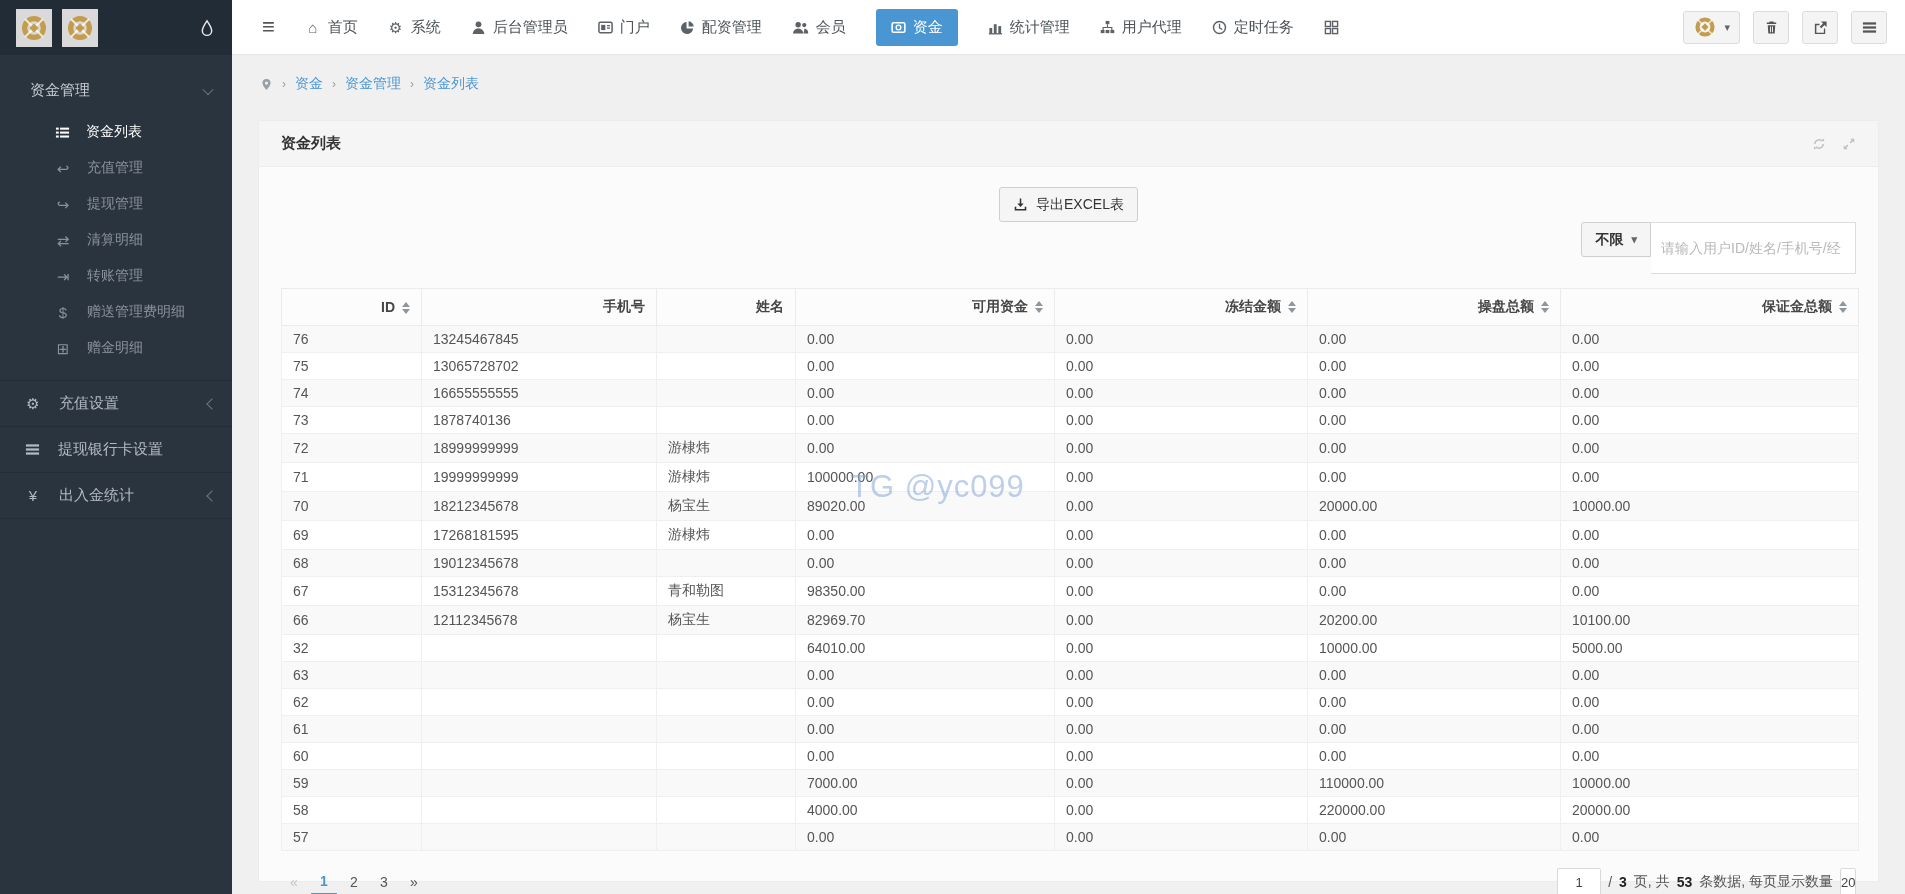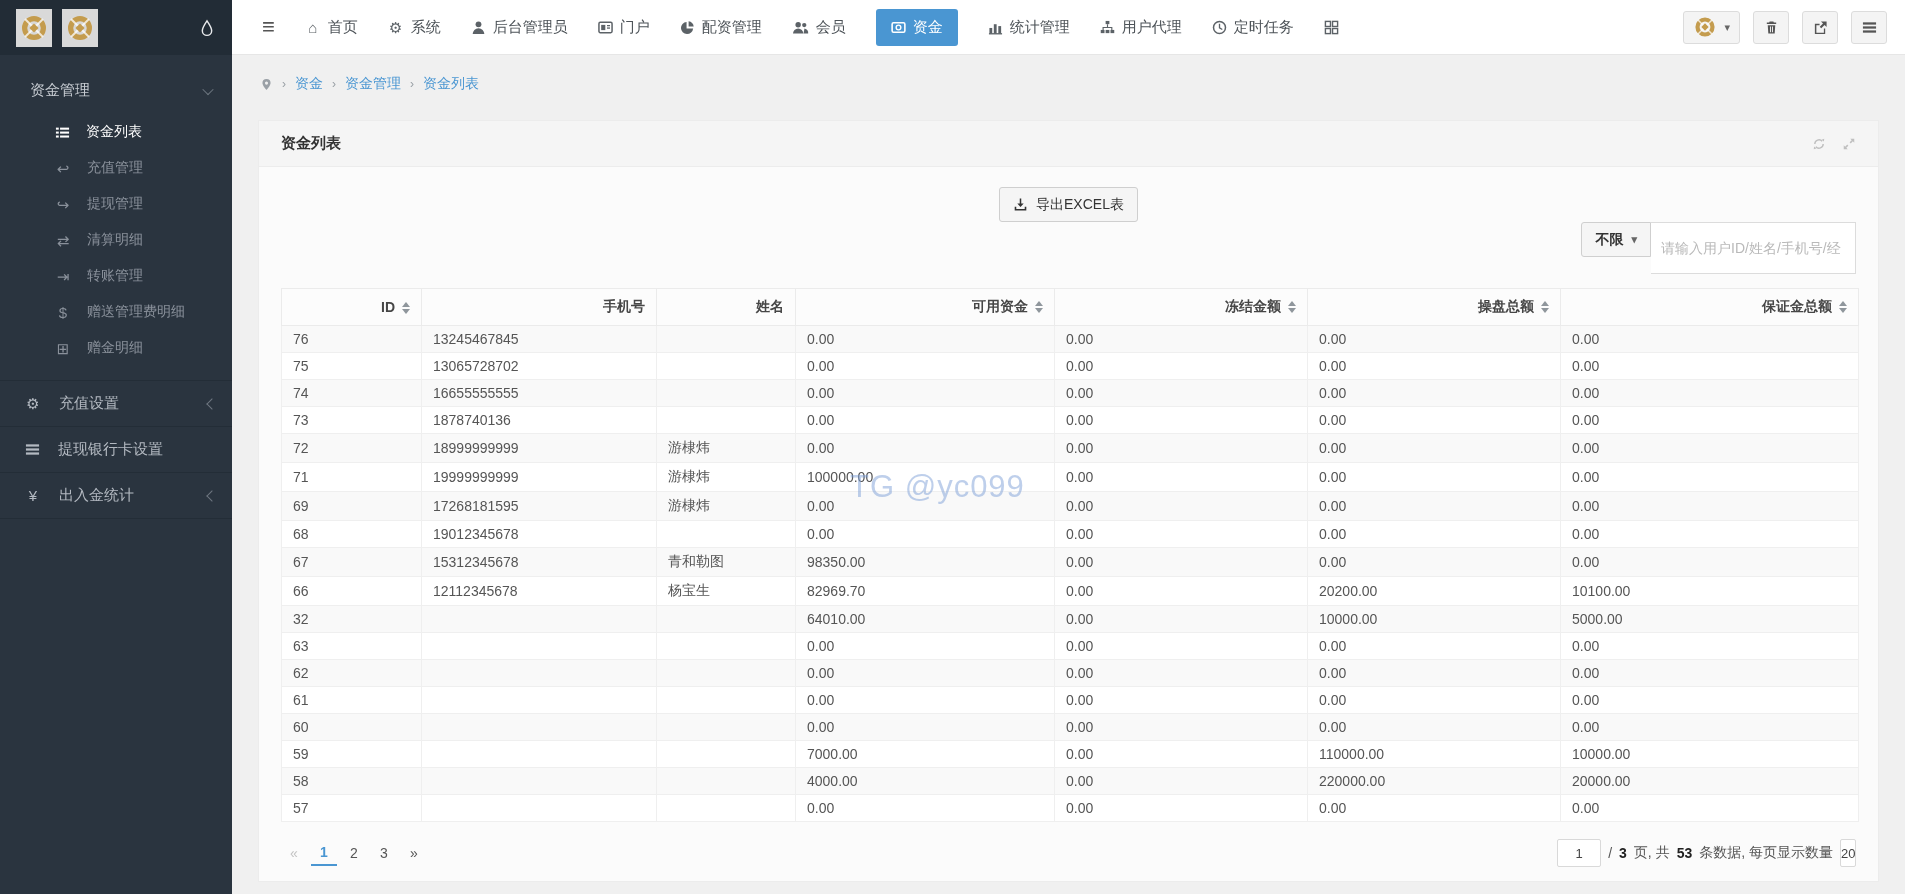--- a/index.html
+++ b/index.html
@@ -483,20 +483,29 @@
           <tr>
             <td>71</td>
             <td>19999999999</td>
             <td>游棣炜</td>
             <td>100000.00</td>
             <td>0.00</td>
             <td>0.00</td>
             <td>0.00</td>
           </tr>
 
+          <tr>
+            <td>70</td>
+            <td>18212345678</td>
+            <td>杨宝生</td>
+            <td>89020.00</td>
+            <td>0.00</td>
+            <td>20000.00</td>
+            <td>10000.00</td>
+          </tr>
 
           <tr>
             <td>69</td>
             <td>17268181595</td>
             <td>游棣炜</td>
             <td>0.00</td>
             <td>0.00</td>
             <td>0.00</td>
             <td>0.00</td>
           </tr>

